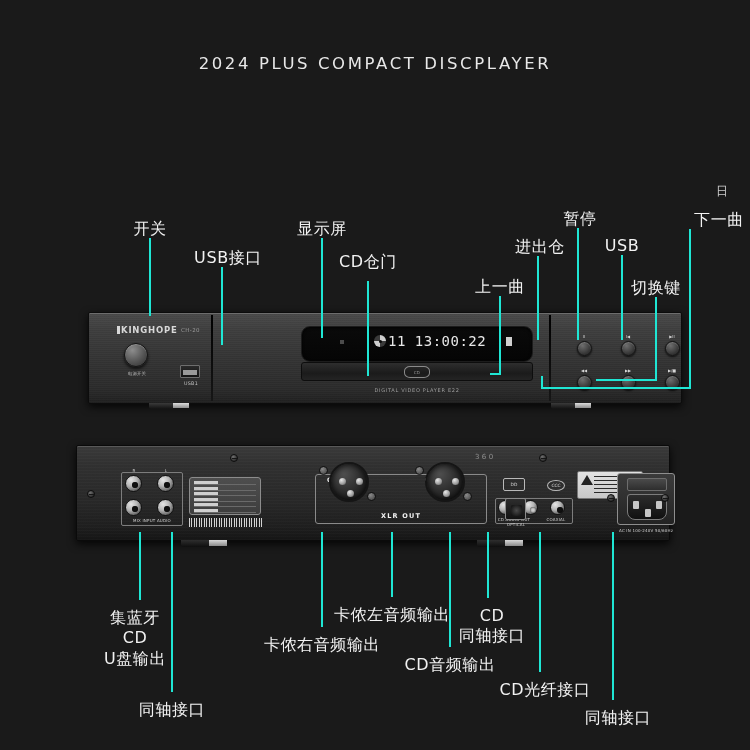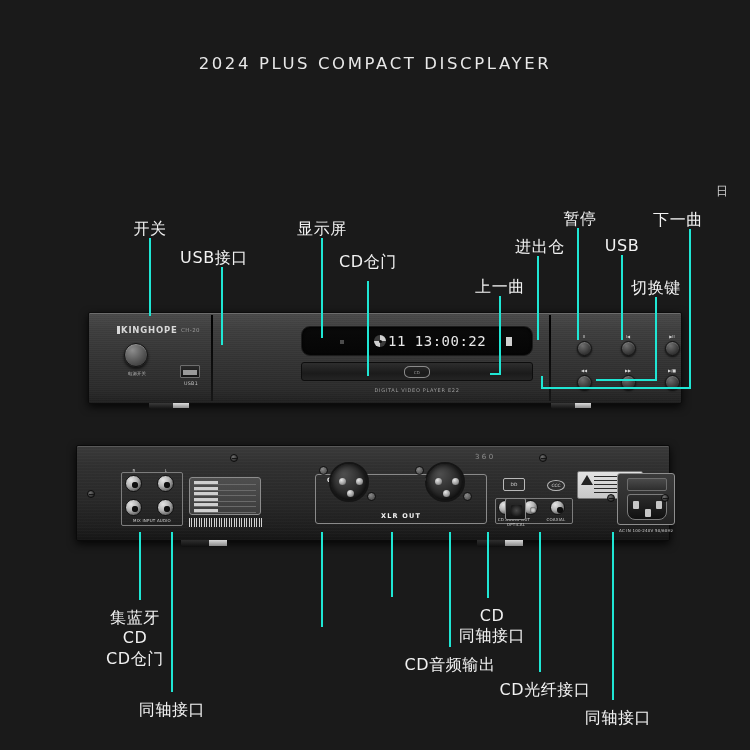--- a/index.html
+++ b/index.html
@@ -63,21 +63,21 @@
   .pwr-txt { position:absolute; left:33px; top:58px; width:30px; text-align:center;
     font-size:4.4px; color:#b5b5b5; letter-spacing:.2px;}
 
   .usb-port { position:absolute; left:91px; top:52px; width:20px; height:13px;
     background:linear-gradient(180deg,#2a2a2a,#151515); border:1px solid #6e6e6e; border-radius:1px;}
   .usb-port::before { content:""; position:absolute; left:2px; top:4px; width:14px; height:5px;
     background:#9a9a9a; }
   .usb-txt { position:absolute; left:83px; top:68px; width:38px; text-align:center;
     font-size:4.8px; color:#c2c2c2; letter-spacing:.3px;}
 
-  .disp { position:absolute; left:212px; top:13px; width:232px; height:30px;
+  .disp { position:absolute; left:212px; top:13px; width:232px; height:36px;
     background: linear-gradient(180deg,#0a0a0a,#050505); border-radius:9px;
     border:1px solid #1c1c1c; box-shadow: inset 0 1px 3px rgba(0,0,0,.9);}
   .disp-dot { position:absolute; left:38px; top:13px; width:4px; height:4px; background:#4c4c4c; }
   .disp-cd { position:absolute; left:72px; top:8px; width:12px; height:12px; border-radius:50%;
     background: conic-gradient(from 0deg,#cfcfcf 0 25%, #3a3a3a 25% 50%, #cfcfcf 50% 75%, #3a3a3a 75% 100%);}
   .disp-cd::after{content:"";position:absolute;left:4.5px;top:4.5px;width:3px;height:3px;border-radius:50%;background:#0a0a0a;}
   .disp-num { position:absolute; left:86px; top:6px; font-size:14px; color:#e8e8e8;
     font-family:"DejaVu Sans Mono","Liberation Mono",monospace; letter-spacing:.5px; }
   .disp-ic { position:absolute; right:20px; top:10px; width:6px; height:9px;
     background:#d0d0d0; }
@@ -331,42 +331,44 @@
   <div class="lead lead-v" style="left:490px;top:373px;height:2px"></div>
 
   <div class="lead lead-v" style="left:655px;top:297px;height:83px"></div>
   <div class="lead lead-h" style="left:596px;top:379px;width:61px"></div>
 
   <div class="lead lead-v" style="left:689px;top:229px;height:160px"></div>
   <div class="lead lead-h" style="left:541px;top:387px;width:150px"></div>
   <div class="lead lead-v" style="left:541px;top:376px;height:13px"></div>
 
   <div class="cal c" style="left:150px;top:219px">开关</div>
-  <div class="cal c" style="left:214px;top:248px">USB接口</div>
+  <div class="cal c" style="left:228px;top:248px">USB接口</div>
   <div class="cal c" style="left:322px;top:219px">显示屏</div>
   <div class="cal c" style="left:368px;top:252px">CD仓门</div>
   <div class="cal c" style="left:500px;top:277px">上一曲</div>
   <div class="cal c" style="left:540px;top:237px">进出仓</div>
   <div class="cal c" style="left:580px;top:209px">暂停</div>
   <div class="cal c" style="left:622px;top:236px">USB</div>
   <div class="cal c" style="left:656px;top:278px">切换键</div>
-  <div class="cal c" style="left:678px;top:210px">下一曲</div>
+  <div class="cal c" style="left:719px;top:210px">下一曲</div>
 
   <div class="lead lead-v" style="left:139px;top:532px;height:68px"></div>
   <div class="lead lead-v" style="left:171px;top:532px;height:160px"></div>
   <div class="lead lead-v" style="left:321px;top:532px;height:95px"></div>
   <div class="lead lead-v" style="left:391px;top:532px;height:65px"></div>
   <div class="lead lead-v" style="left:449px;top:532px;height:115px"></div>
   <div class="lead lead-v" style="left:487px;top:532px;height:66px"></div>
   <div class="lead lead-v" style="left:539px;top:532px;height:140px"></div>
   <div class="lead lead-v" style="left:612px;top:532px;height:168px"></div>
 
   <div class="cal c" style="left:135px;top:608px">集蓝牙
 CD
-CD仓门</div>
+U盘输出</div>
   <div class="cal c" style="left:172px;top:700px">同轴接口</div>
+  <div class="cal c" style="left:322px;top:635px">卡侬右音频输出</div>
+  <div class="cal c" style="left:392px;top:605px">卡侬左音频输出</div>
   <div class="cal c" style="left:450px;top:655px">CD音频输出</div>
   <div class="cal c" style="left:492px;top:606px">CD
 同轴接口</div>
   <div class="cal c" style="left:545px;top:680px">CD光纤接口</div>
   <div class="cal c" style="left:618px;top:708px">同轴接口</div>
 
 </div>
 
 </body></html>

